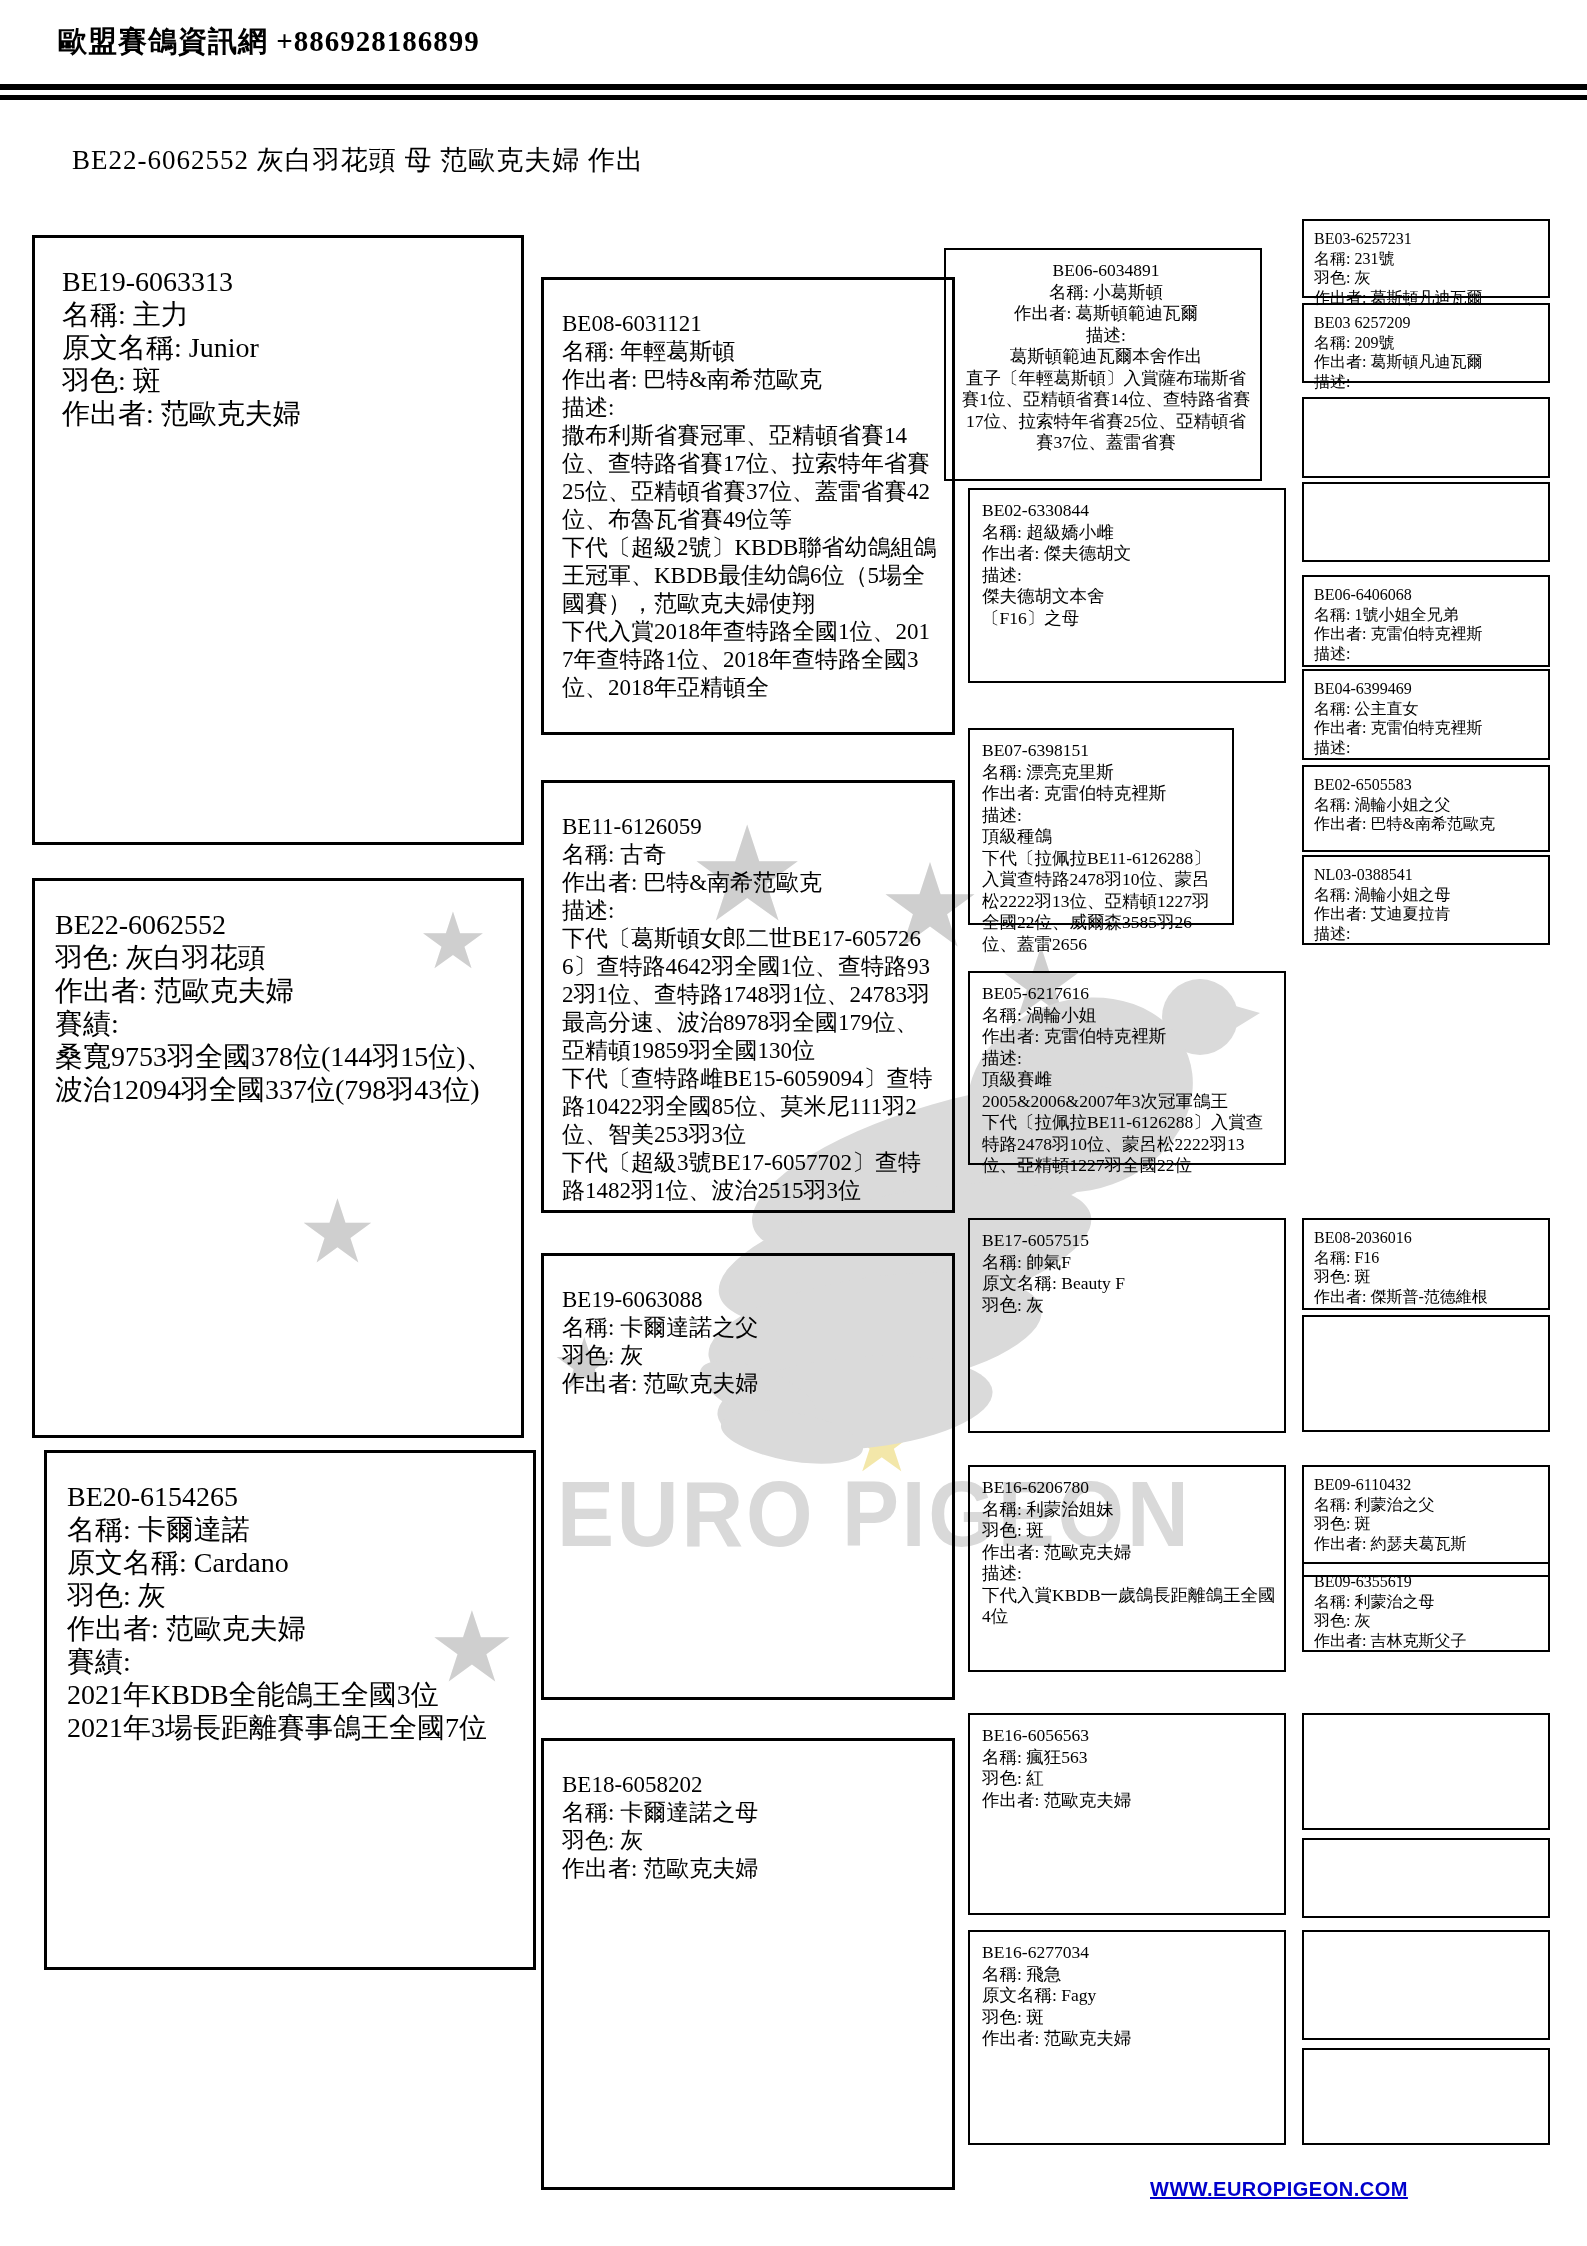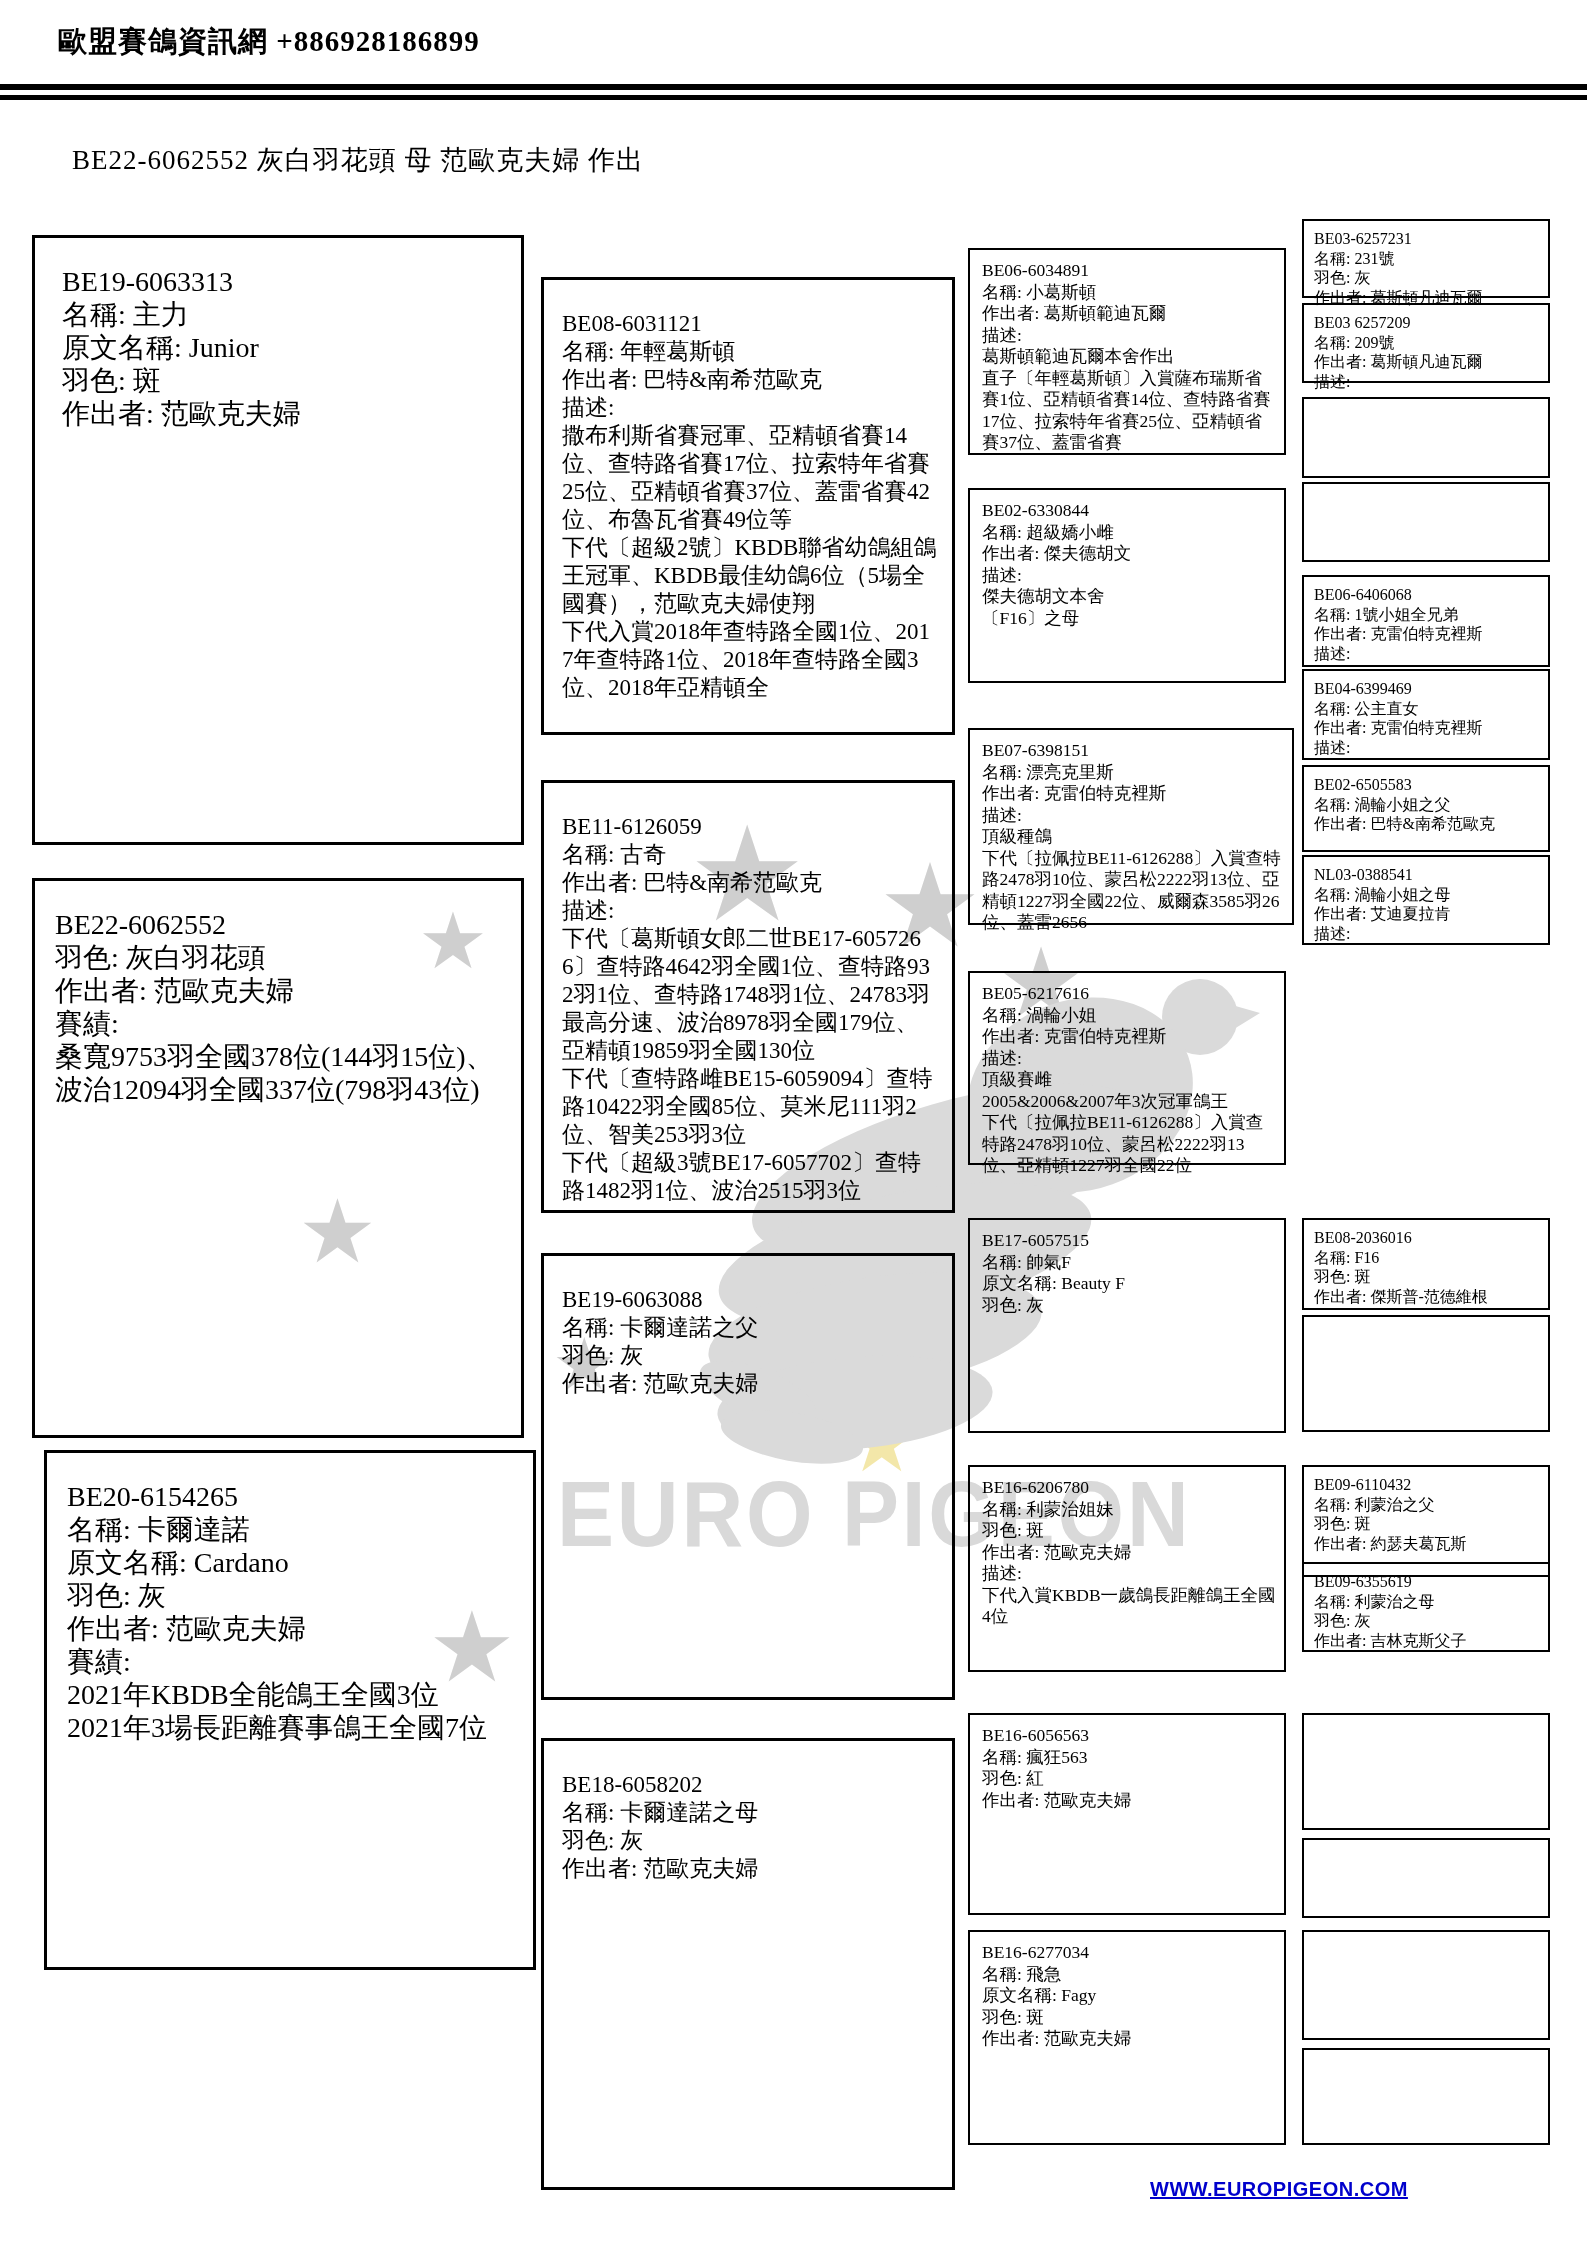--- a/index.html
+++ b/index.html
@@ -138,41 +138,41 @@
 </div>
 <div class="pbox c2" style="left:541px;top:1693px;width:414px;height:452px;">
   <div class="ring">BE18-6058202</div>
   <div>
       <div>名稱: 卡爾達諾之母</div>
       <div>羽色: 灰</div>
       <div>作出者: 范歐克夫婦</div>
     </div>
 </div>
 
-<div class="pbox c3" style="left:968px;top:248px;width:318px;height:207px;">
+<div class="pbox c3" style="left:944px;top:248px;width:318px;height:233px;text-align:center;">
   <div class="ring">BE06-6034891</div>
   <div>
       <div>名稱: 小葛斯頓</div>
       <div>作出者: 葛斯頓範迪瓦爾</div>
       <div>描述:</div>
       <div>葛斯頓範迪瓦爾本舍作出</div>
       <div>直子〔年輕葛斯頓〕入賞薩布瑞斯省賽1位、亞精頓省賽14位、查特路省賽17位、拉索特年省賽25位、亞精頓省賽37位、蓋雷省賽</div>
     </div>
 </div>
 <div class="pbox c3" style="left:968px;top:488px;width:318px;height:195px;">
   <div class="ring">BE02-6330844</div>
   <div>
       <div>名稱: 超級嬌小雌</div>
       <div>作出者: 傑夫德胡文</div>
       <div>描述:</div>
       <div>傑夫德胡文本舍</div>
       <div>〔F16〕之母</div>
     </div>
 </div>
-<div class="pbox c3" style="left:968px;top:728px;width:326px;height:197px;">
+<div class="pbox c3" style="left:968px;top:728px;width:266px;height:197px;">
   <div class="ring">BE07-6398151</div>
   <div>
       <div>名稱: 漂亮克里斯</div>
       <div>作出者: 克雷伯特克裡斯</div>
       <div>描述:</div>
       <div>頂級種鴿</div>
       <div>下代〔拉佩拉BE11-6126288〕入賞查特路2478羽10位、蒙呂松2222羽13位、亞精頓1227羽全國22位、威爾森3585羽26位、蓋雷2656</div>
     </div>
 </div>
 <div class="pbox c3" style="left:968px;top:971px;width:318px;height:194px;">

